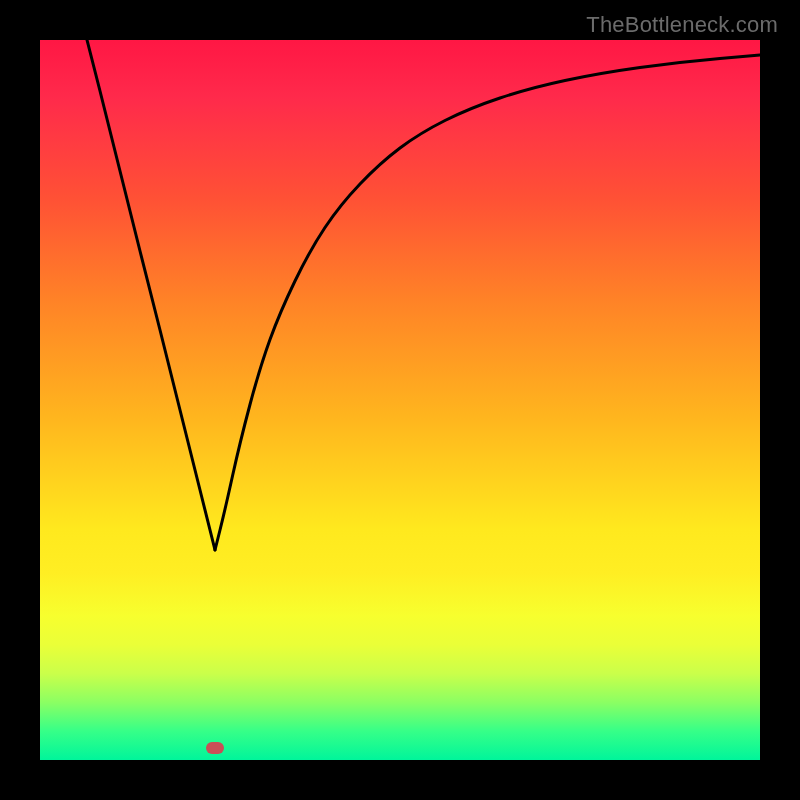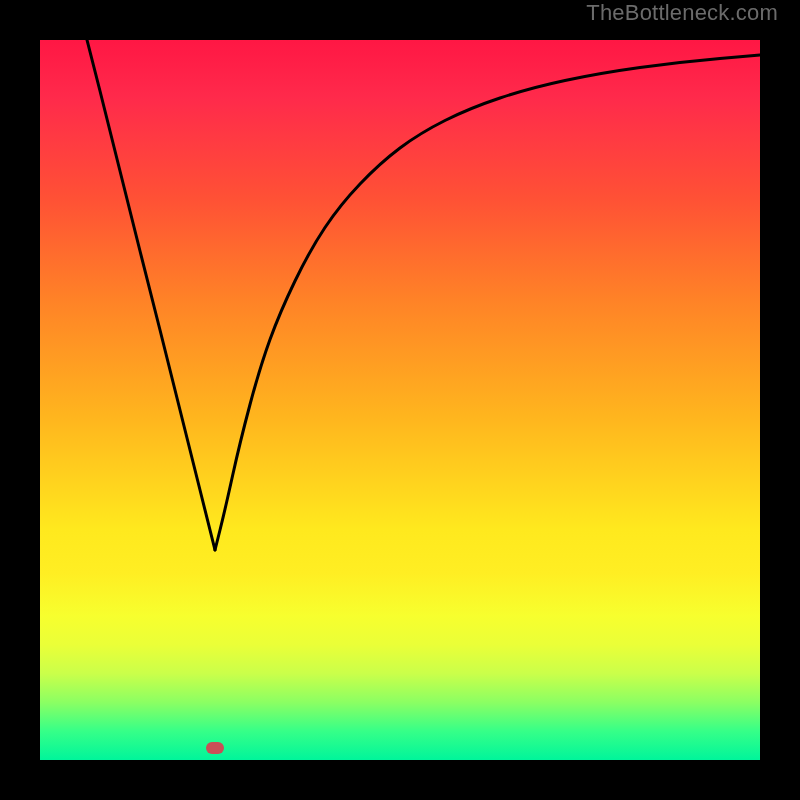--- a/index.html
+++ b/index.html
@@ -42,21 +42,21 @@
       #f7ff2e 80%,
       #eaff38 84%,
       #caff4a 88%,
       #8bff63 92%,
       #36ff88 96%,
       #00f59b 100%
     );
   }
   .watermark {
     position: absolute;
-    top: 0;
+    top: 12px;
     right: 22px;
     color: #6b6b6b;
     font-size: 22px;
     letter-spacing: 0.2px;
     user-select: none;
   }
   svg.curve {
     position: absolute;
     inset: 0;
     width: 720px;

